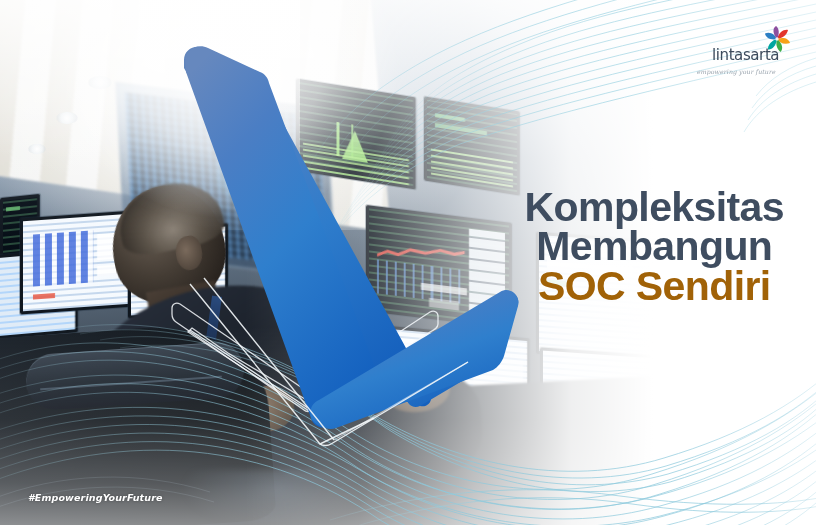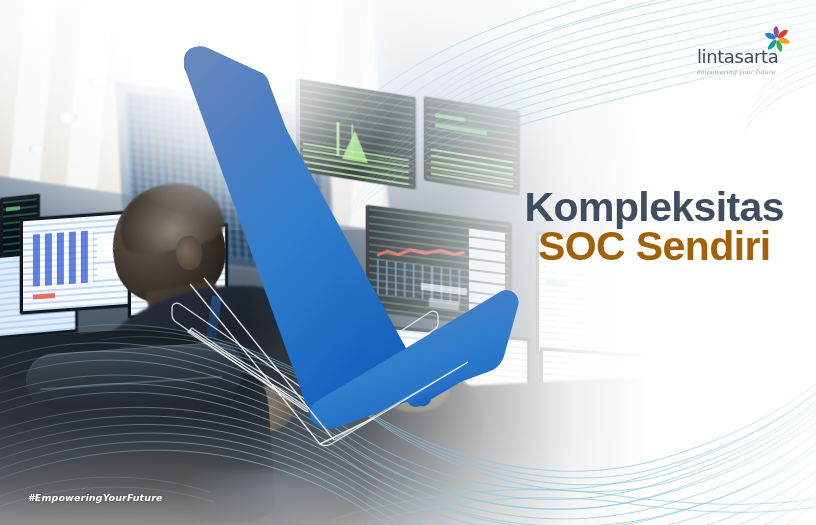--- a/index.html
+++ b/index.html
@@ -360,22 +360,22 @@
     right: 22px; top: 24px;
     width: 98px; height: 52px;
   }
   .logo-mark {
     position: absolute;
     right: 2px; top: 0px;
     width: 30px; height: 30px;
   }
   .logo-word {
     position: absolute;
-    left: 1px; top: 24px;
-    font-size: 18px;
+    left: 16px; top: 24px;
+    font-size: 15px;
     letter-spacing: -.4px;
     color: #3d4b5c;
     font-family: "DejaVu Sans", sans-serif;
     font-weight: 400;
     line-height: 1;
   }
   .logo-tag {
     position: absolute;
     left: 1px; top: 44px;
     font-size: 6.2px;
@@ -698,18 +698,19 @@
         <path d="M0,0 C-9,-11 -9,-22 -2,-26 C5,-21 5,-9 0,0 Z" fill="#8d4f9e"></path>
         <circle cx="0" cy="0" r="3.4" fill="#ffffff" opacity=".9"></circle>
       </g>
     </svg>
     <div class="logo-word">lintasarta</div>
     <div class="logo-tag">empowering your future</div>
   </div>
 
   <div class="headline">
     <span class="hl-1">Kompleksitas</span>
+    <span class="hl-2">Membangun</span>
     <span class="hl-3">SOC Sendiri</span>
   </div>
 
   <div class="hashtag">#EmpoweringYourFuture</div>
 
 </div>
 
 </body></html>

